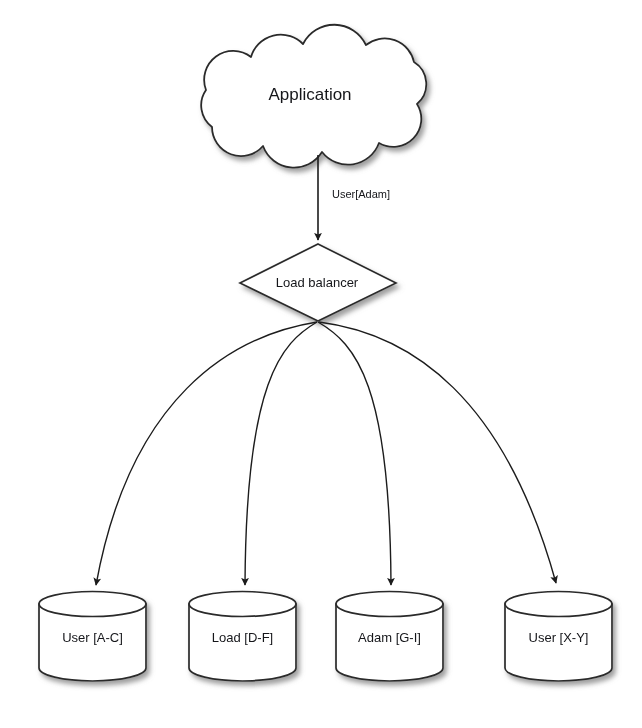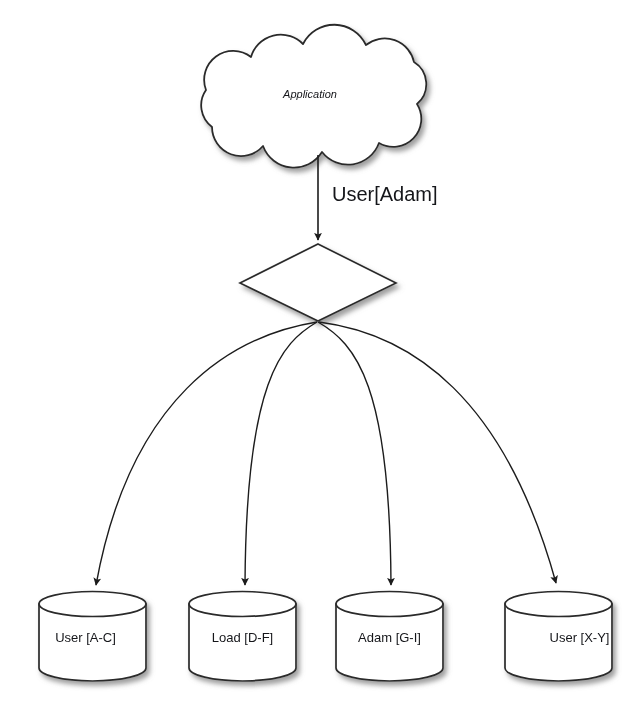--- a/index.html
+++ b/index.html
@@ -31,31 +31,30 @@
     text-align: center;
     color: #15161a;
     font-size: 13px;
     line-height: 15px;
     white-space: nowrap;
     -webkit-font-smoothing: antialiased;
   }
   .edge-label {
     position: absolute;
     color: #15161a;
-    font-size: 20px;
+    font-size: 11px;
     line-height: 17px;
     white-space: nowrap;
   }
   #cloud-label {
     left: 188px;
     top: 86px;
     width: 244px;
-    font-size: 11px;
+    font-size: 17px;
     line-height: 17px;
-    font-style: italic;
   }
   #lb-label {
     left: 237px;
     top: 275px;
     width: 160px;
   }
   #edge-user-label {
     left: 332px;
     top: 186px;
   }
@@ -126,22 +125,23 @@
     <g filter="url(#soft-shadow)">
       <path d="M 505 604 L 505 668 A 53.5 13 0 0 0 612 668 L 612 604 Z" fill="#ffffff" stroke="#2b2b2b" stroke-width="1.7"></path>
       <ellipse cx="558.5" cy="604" rx="53.5" ry="12.5" fill="#ffffff" stroke="#2b2b2b" stroke-width="1.7"></ellipse>
     </g>
   </svg>
 
   <div class="node-label" id="cloud-label">Application</div>
 
   <div class="edge-label" id="edge-user-label">User[Adam]</div>
 
+  <div class="node-label" id="lb-label">Load balancer</div>
 
-  <div class="node-label db-label" style="left:32px;">User [A-C]</div>
+  <div class="node-label db-label" style="left:39px;">User [A-C]</div>
 
   <div class="node-label db-label" style="left:189px;">Load [D-F]</div>
 
   <div class="node-label db-label" style="left:336px;">Adam [G-I]</div>
 
-  <div class="node-label db-label" style="left:526px;">User [X-Y]</div>
+  <div class="node-label db-label" style="left:505px;">User [X-Y]</div>
 
 </div>
 
 </body></html>

